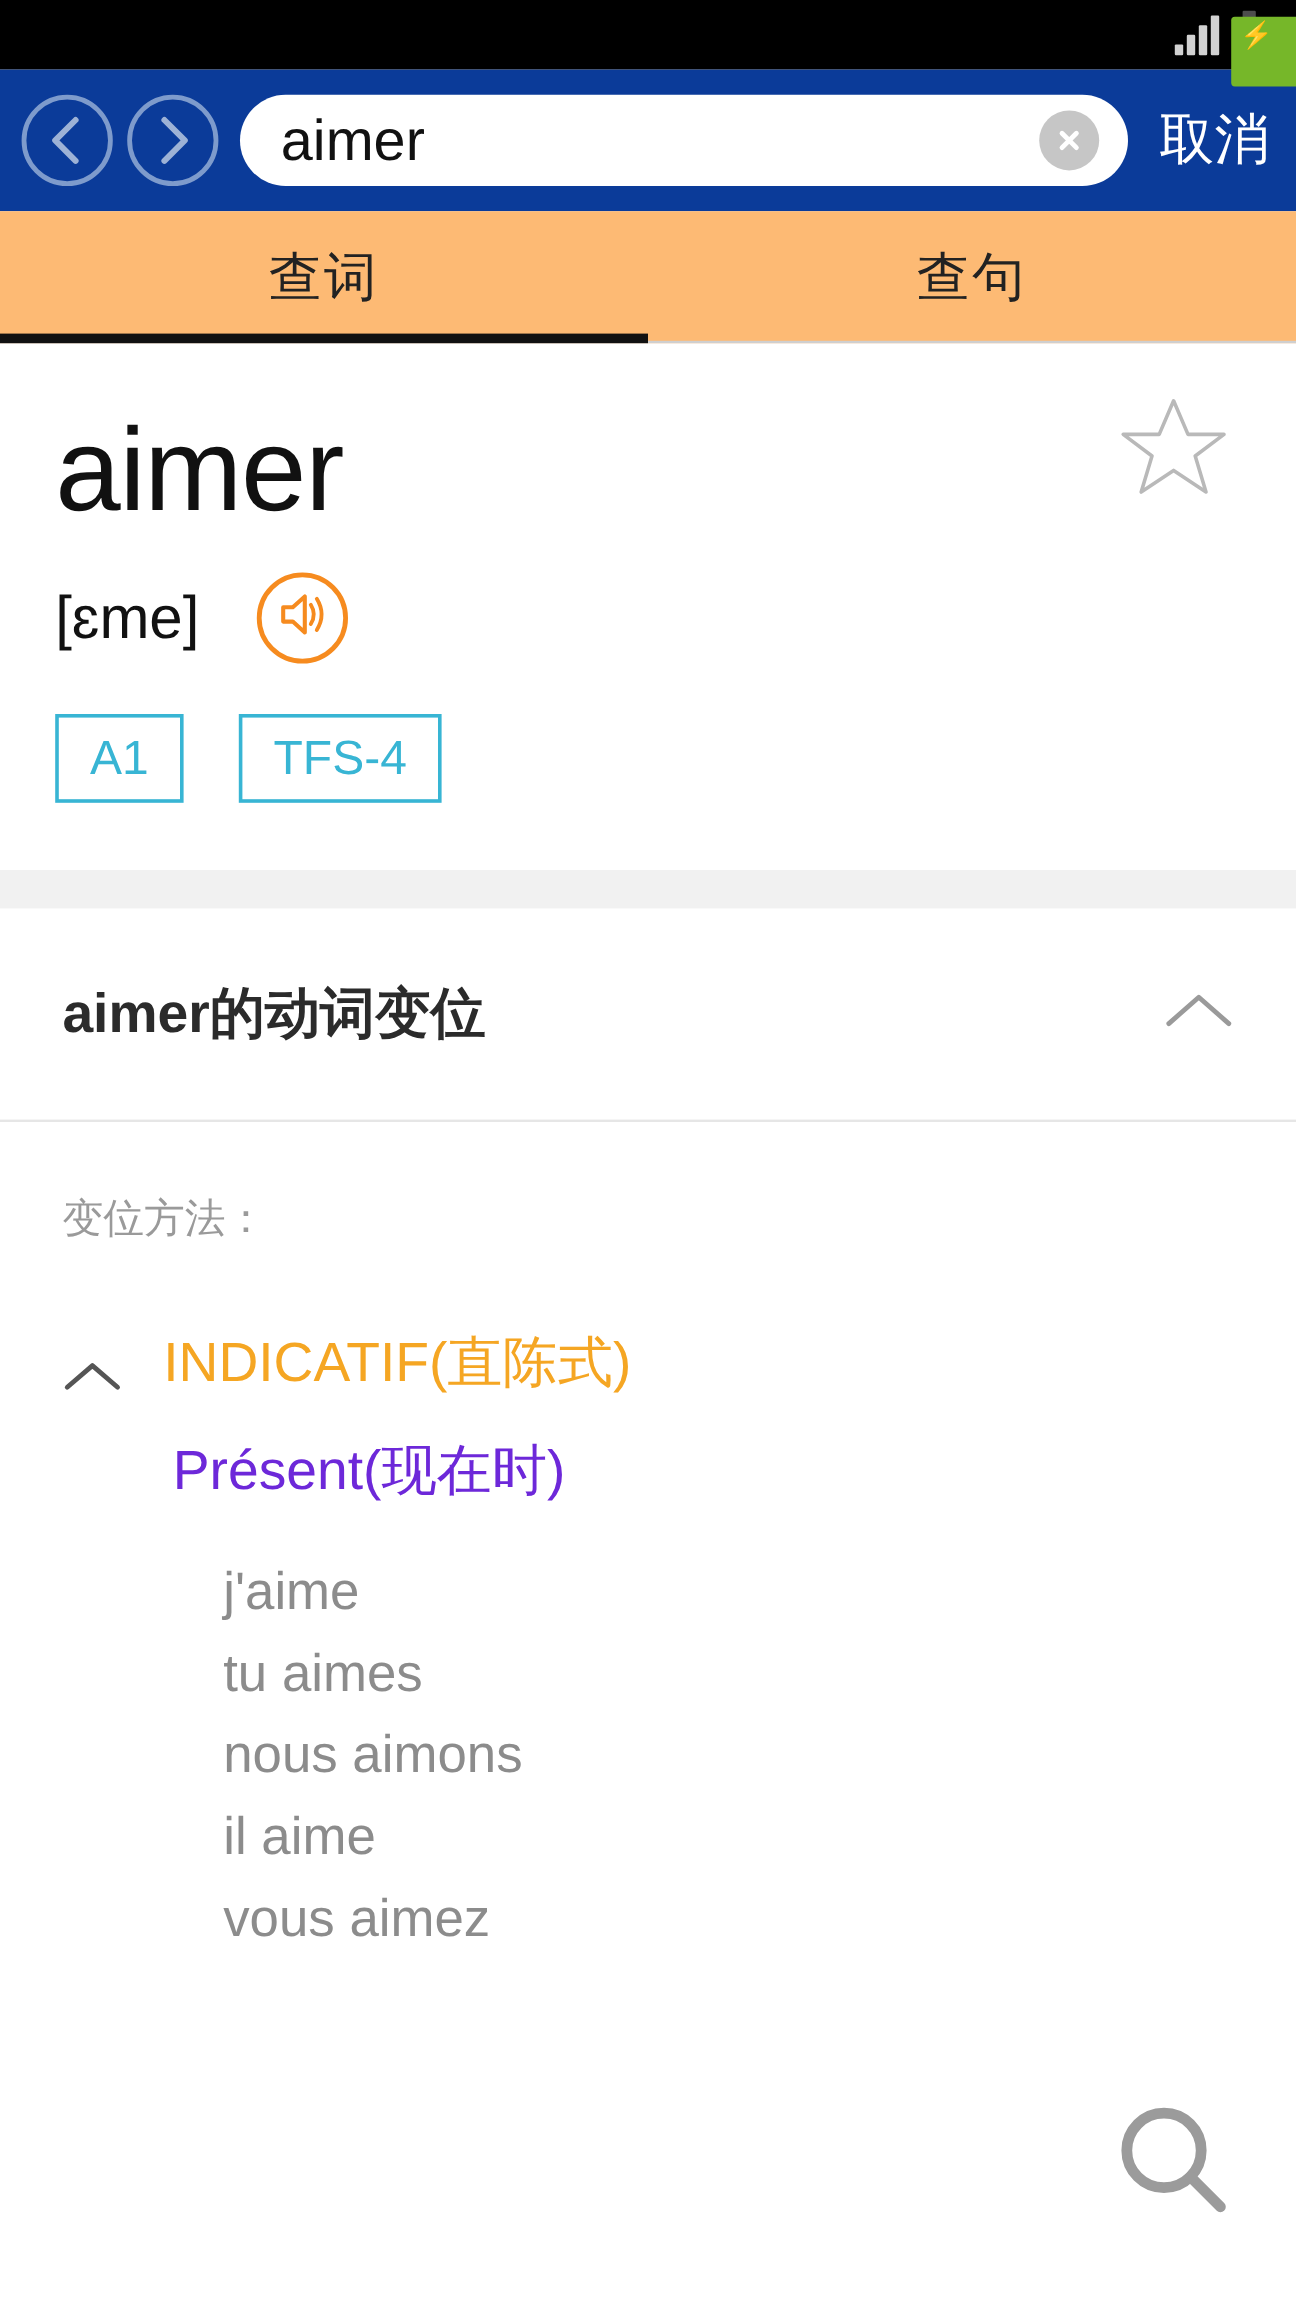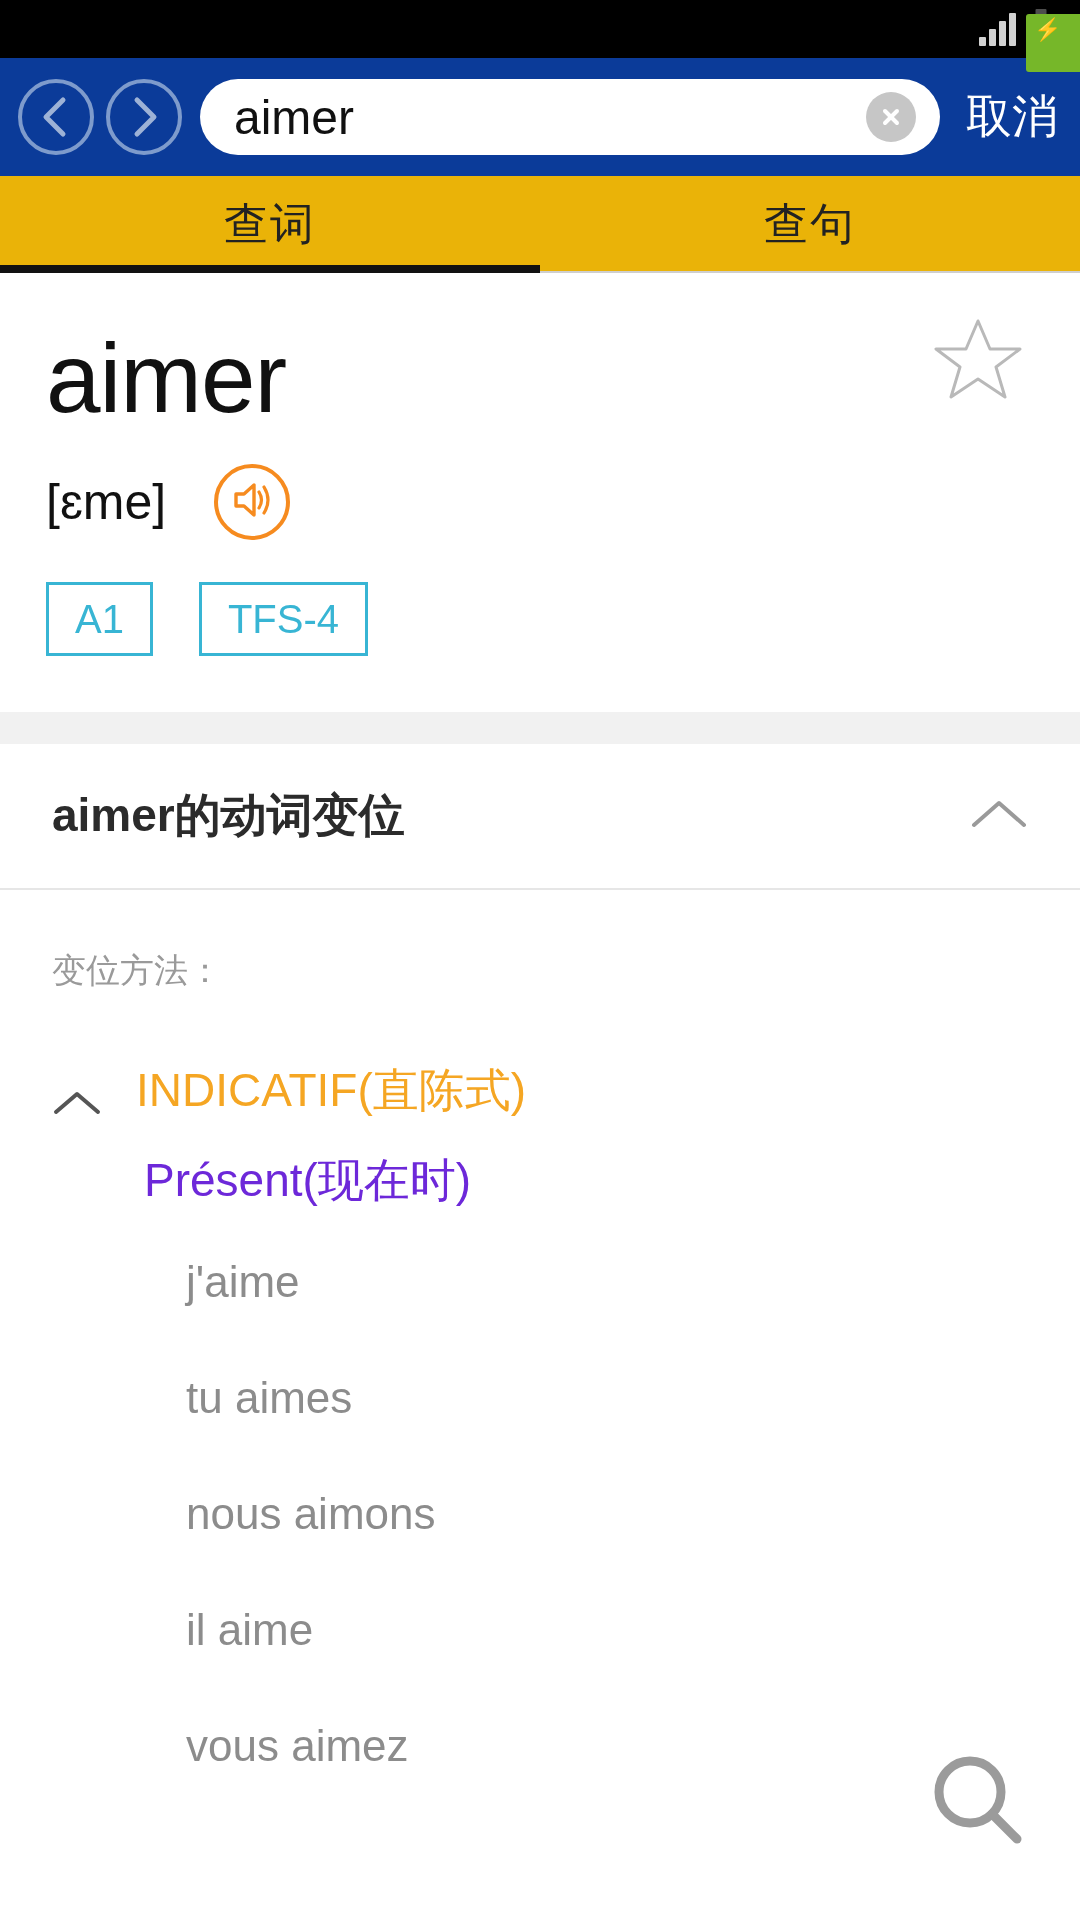--- a/index.html
+++ b/index.html
@@ -63,21 +63,21 @@
     background:#c6c6c6; display:flex; align-items:center; justify-content:center;
     border:none; cursor:pointer;
   }
   .clearbtn svg { display:block; }
   .cancel {
     flex:0 0 auto; color:#ffffff; font-size:46px; font-weight:normal;
     padding-left:14px; padding-right:4px; white-space:nowrap;
   }
 
   
-  .tabs { height:97px; display:flex; position:relative; background:#eab308; }
+  .tabs { height:110px; display:flex; position:relative; background:#fdba74; }
   .tab {
     flex:1 1 50%; display:flex; align-items:center; justify-content:center;
     font-size:44px; color:#222222; letter-spacing:2px;
   }
   .tabs:after {
     content:""; position:absolute; left:0; right:0; bottom:0;
     height:2px; background:#cfcfcf;
   }
   .tab-underline {
     position:absolute; left:0; bottom:0; width:50%; height:8px;
@@ -103,35 +103,35 @@
     border:3px solid #38b5d4; color:#38b5d4;
     font-size:40px; padding:12px 26px; line-height:1.1;
     background:#fff;
   }
 
   
   .band { height:32px; background:#f1f1f1; margin-top:56px; }
 
   
   .sectionhead {
-    height:146px; display:flex; align-items:center; justify-content:space-between;
+    height:178px; display:flex; align-items:center; justify-content:space-between;
     padding:0 52px 0 52px; border-bottom:2px solid #e6e6e6;
   }
   .sectionhead .t { font-size:46px; font-weight:bold; color:#2b2b2b; }
   .chev { color:#8e8e8e; }
 
   .body { padding:58px 52px 0 52px; }
   .method { font-size:34px; color:#9a9a9a; }
 
   .moodrow { display:flex; align-items:flex-end; gap:34px; margin-top:66px; }
   .mood { font-size:46px; color:#f5a623; }
 
   .tense { font-size:46px; color:#6d28d9; margin:28px 0 0 92px; }
 
-  .forms { margin:48px 0 0 134px; display:flex; flex-direction:column; gap:72px; }
+  .forms { margin:48px 0 0 134px; display:flex; flex-direction:column; gap:24px; }
   .form { font-size:44px; color:#8c8c8c; line-height:1; }
 
   
   .fab {
     position:absolute; right:42px; bottom:58px;
     width:118px; height:118px; border-radius:50%;
     display:flex; align-items:center; justify-content:center;
   }
 </style>
 </head>

